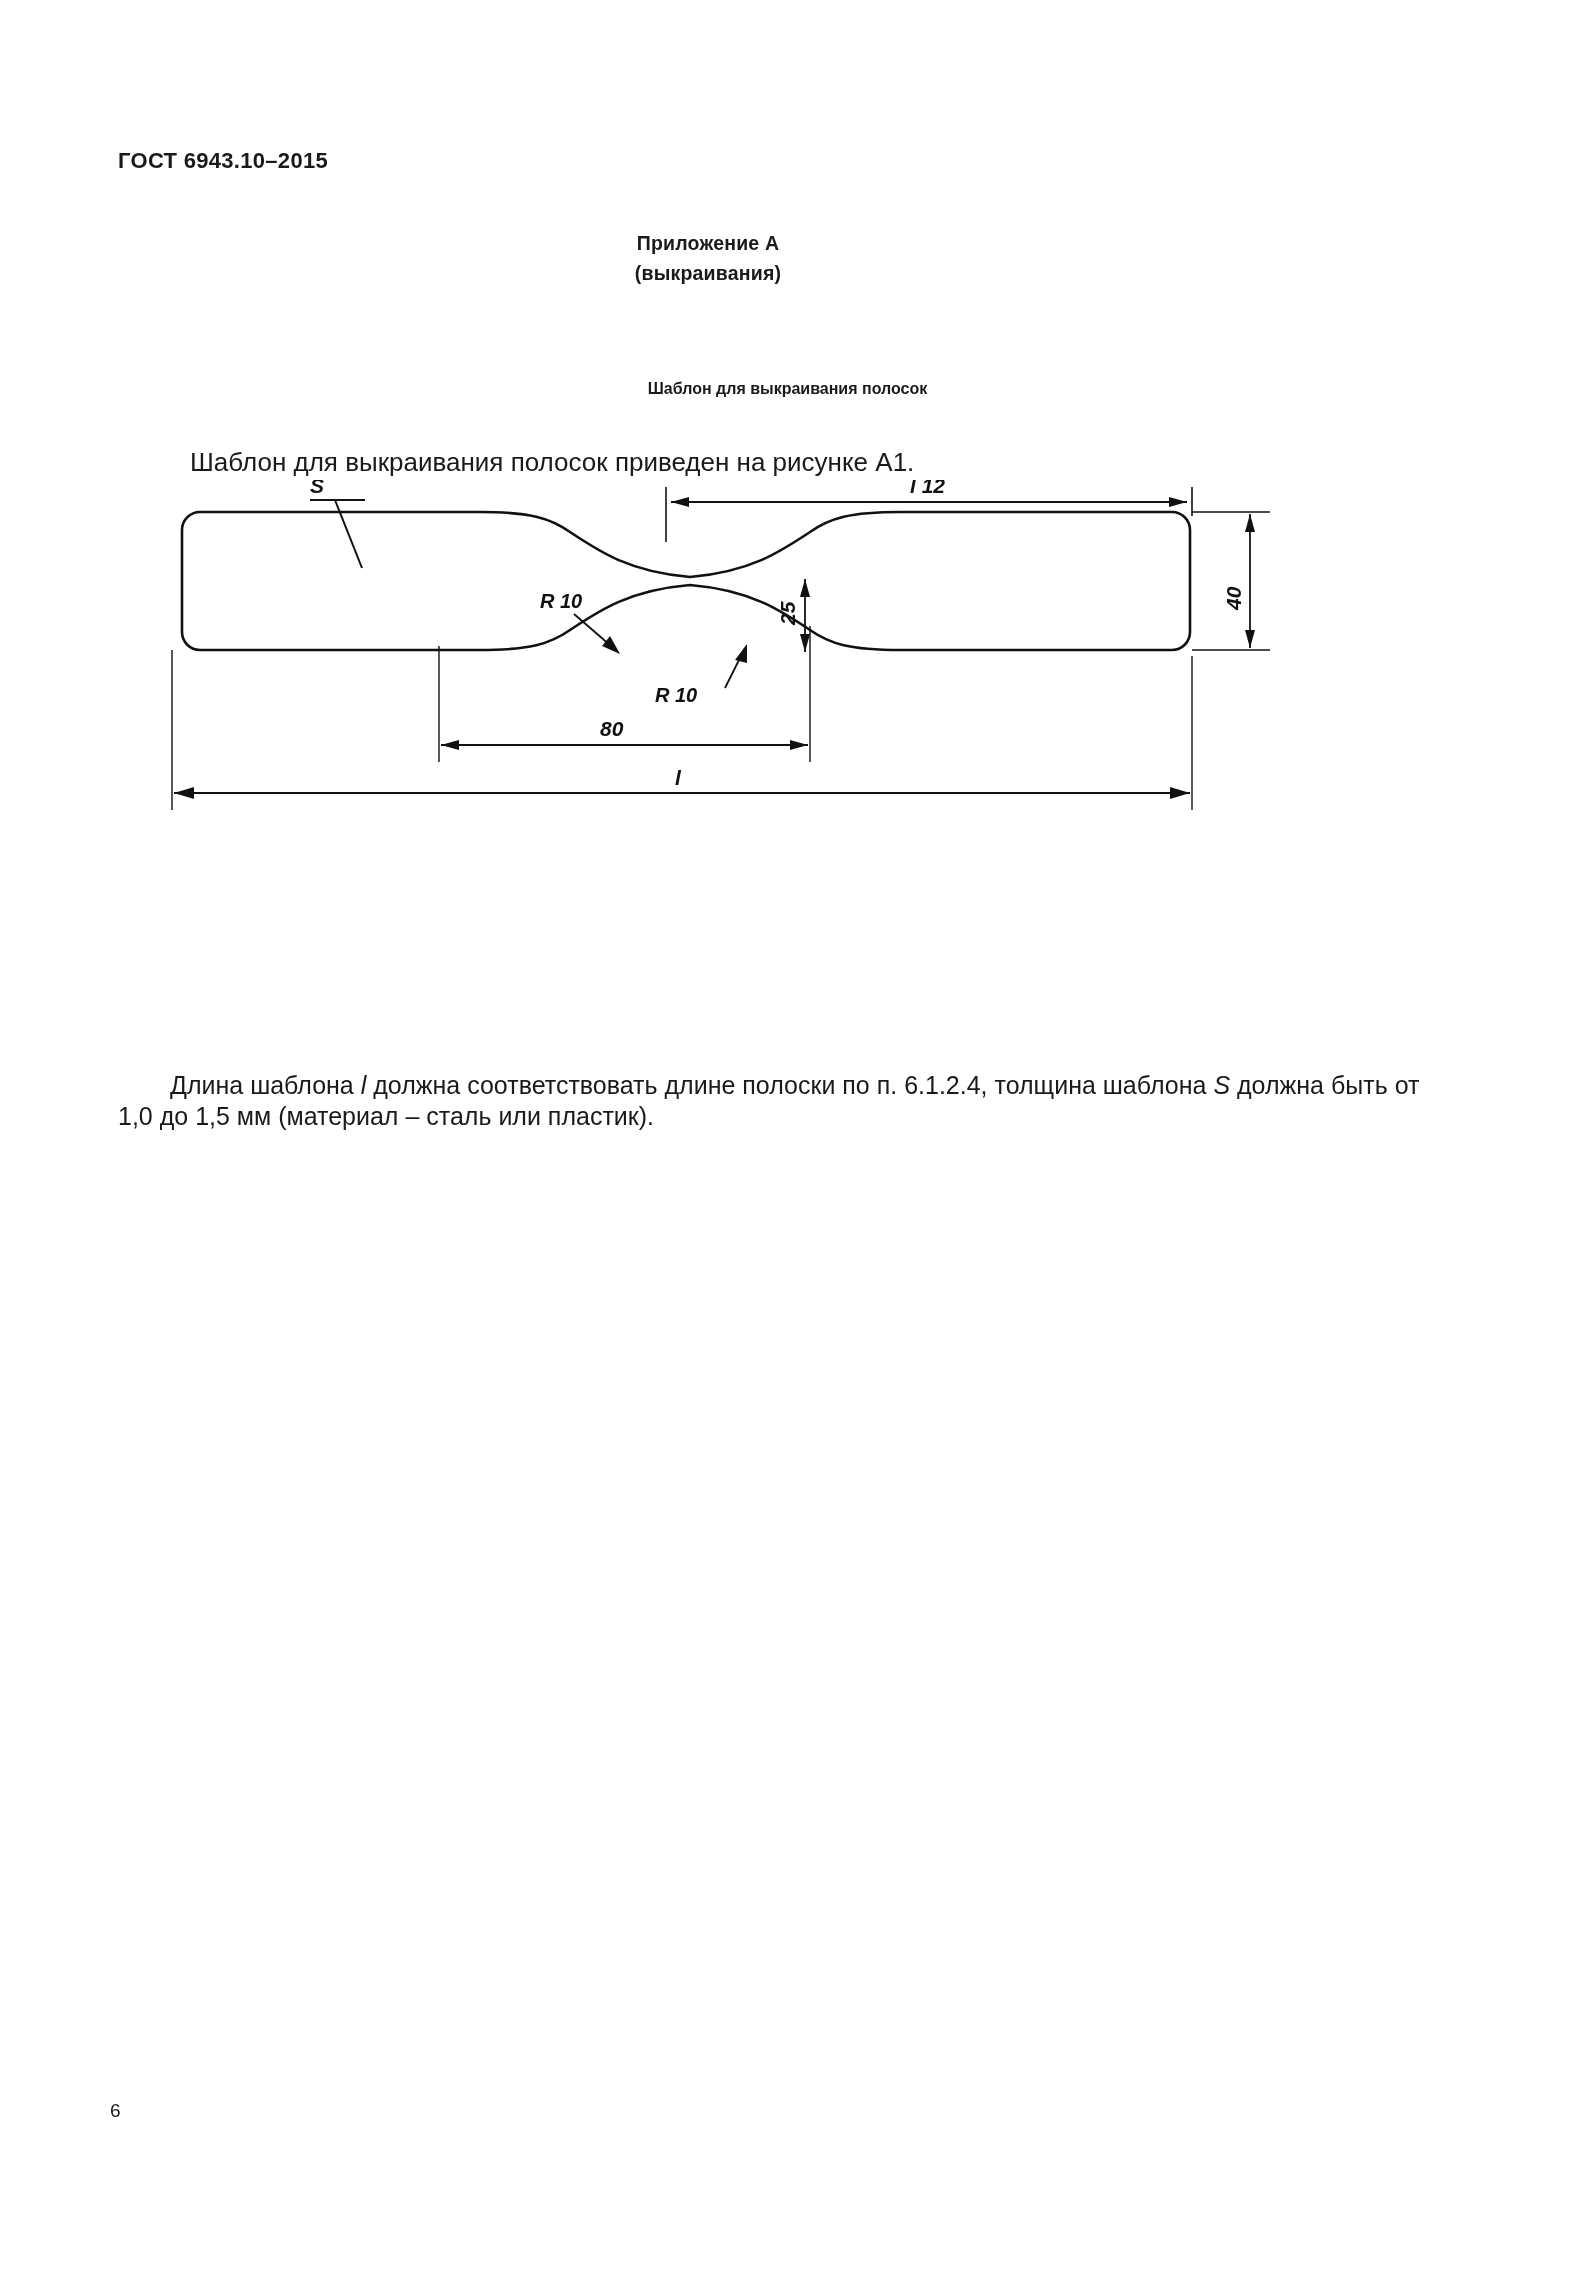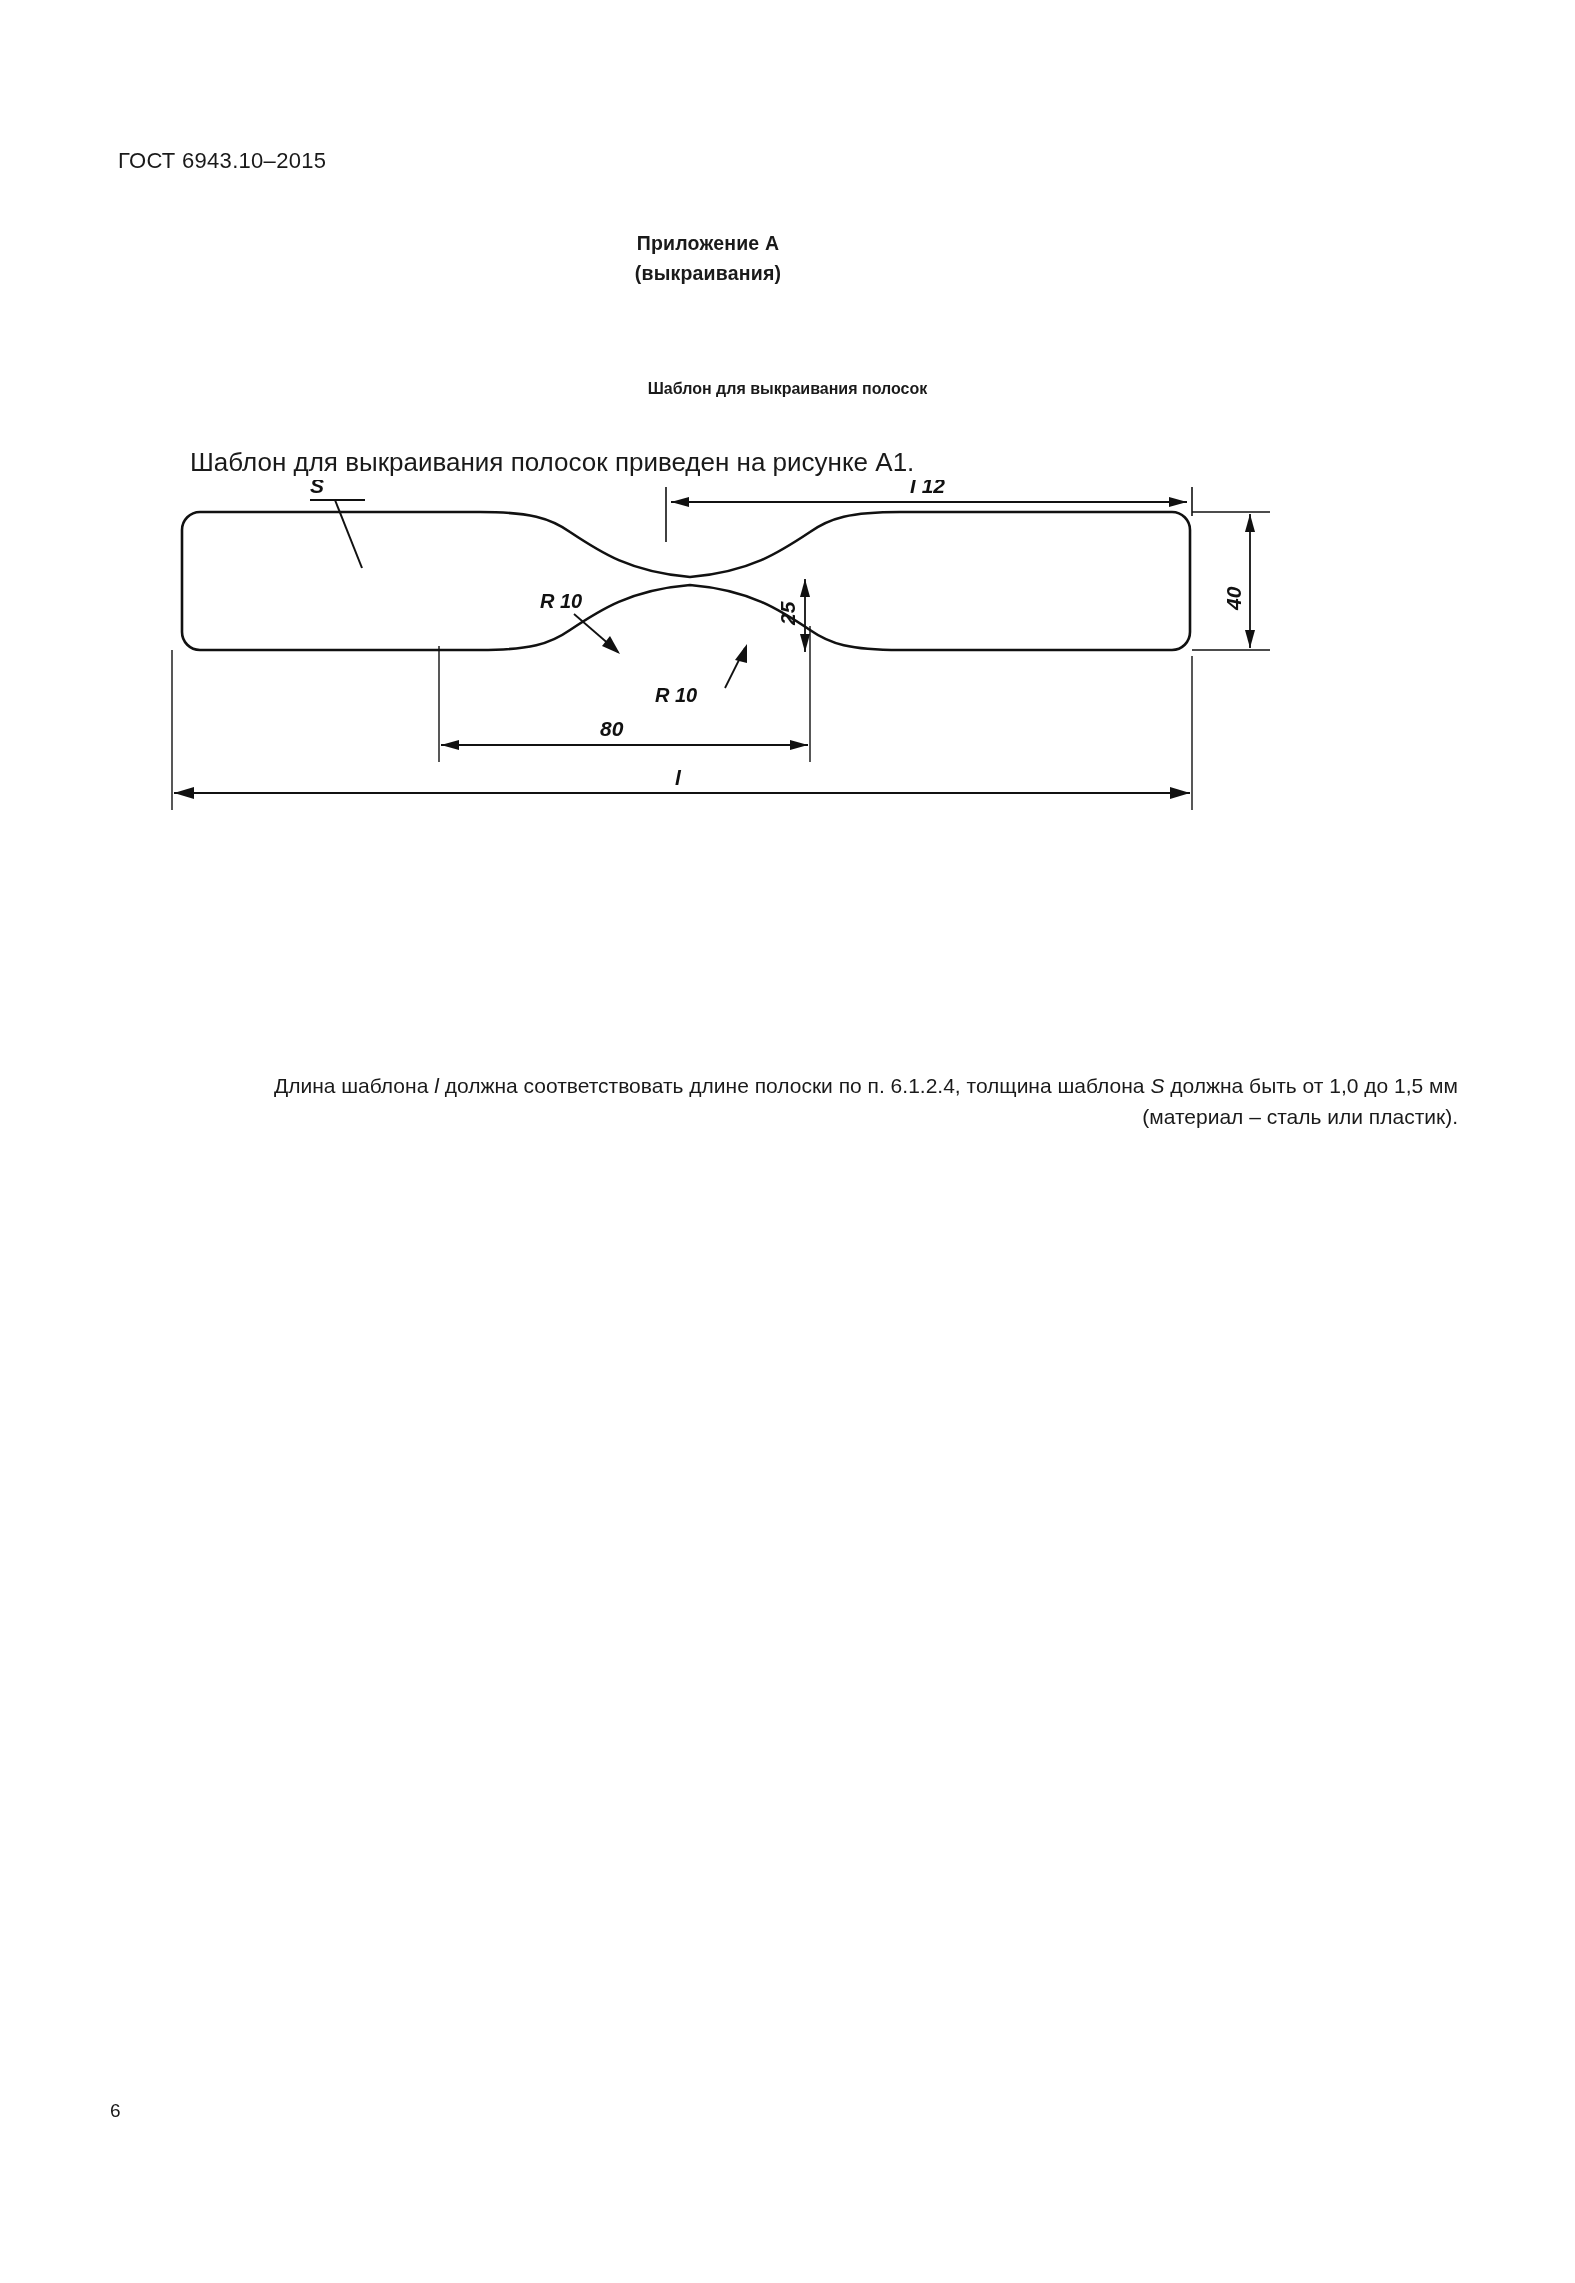--- a/index.html
+++ b/index.html
@@ -19,21 +19,21 @@
     position: absolute;
     left: 0; top: 0;
     width: 1575px;
     height: 2283px;
   }
   .doc-header {
     position: absolute;
     left: 118px;
     top: 148px;
     font-size: 22px;
-    font-weight: normal;
+    font-weight: bold;
     letter-spacing: 0.3px;
   }
   .annex-block {
     position: absolute;
     left: 0;
     top: 228px;
     width: 1416px;
     text-align: center;
     font-size: 19.5px;
     font-weight: bold;
@@ -70,23 +70,23 @@
     text-align: center;
     font-size: 18.5px;
     line-height: 28px;
   }
   .fig-caption .legend i { font-style: italic; }
   .body-para {
     position: absolute;
     left: 118px;
     top: 1070px;
     width: 1340px;
-    font-size: 21px;
+    font-size: 25px;
     line-height: 31px;
-    text-align: right;
+    text-align: left;
   }
   .body-para .indent { display: inline-block; width: 52px; }
   .body-para i { font-style: italic; }
   .page-number {
     position: absolute;
     left: 110px;
     top: 2100px;
     font-size: 19px;
   }
   svg text {

